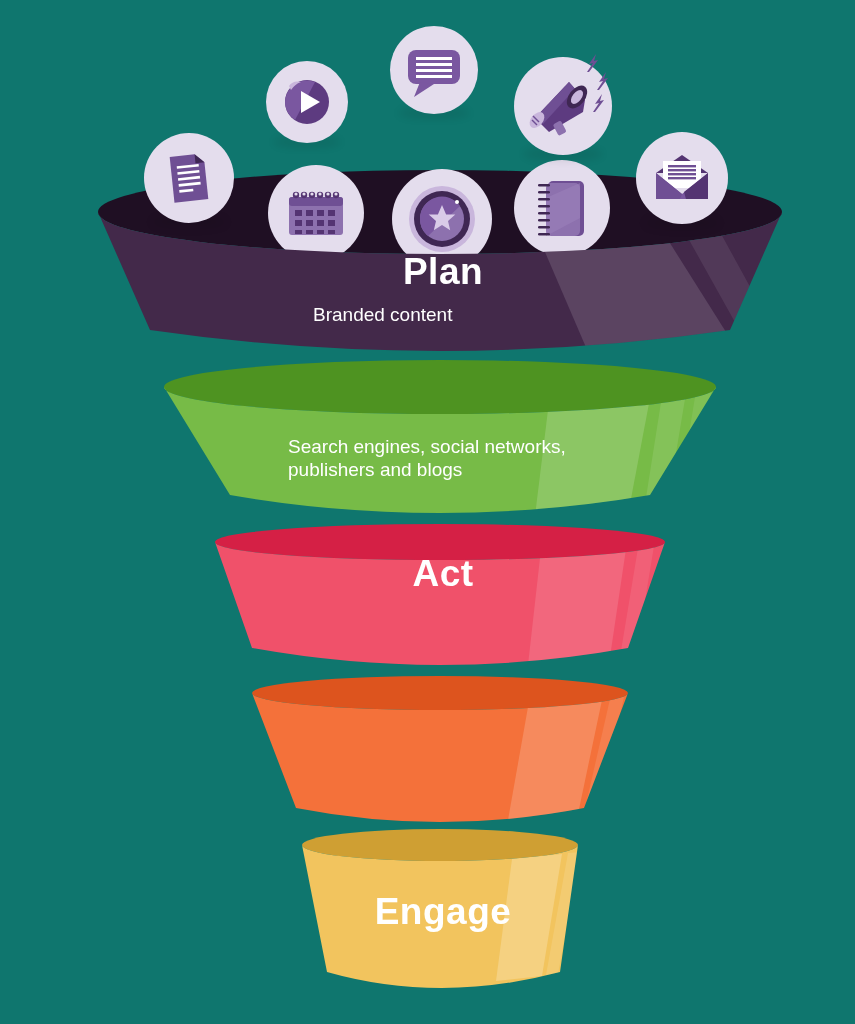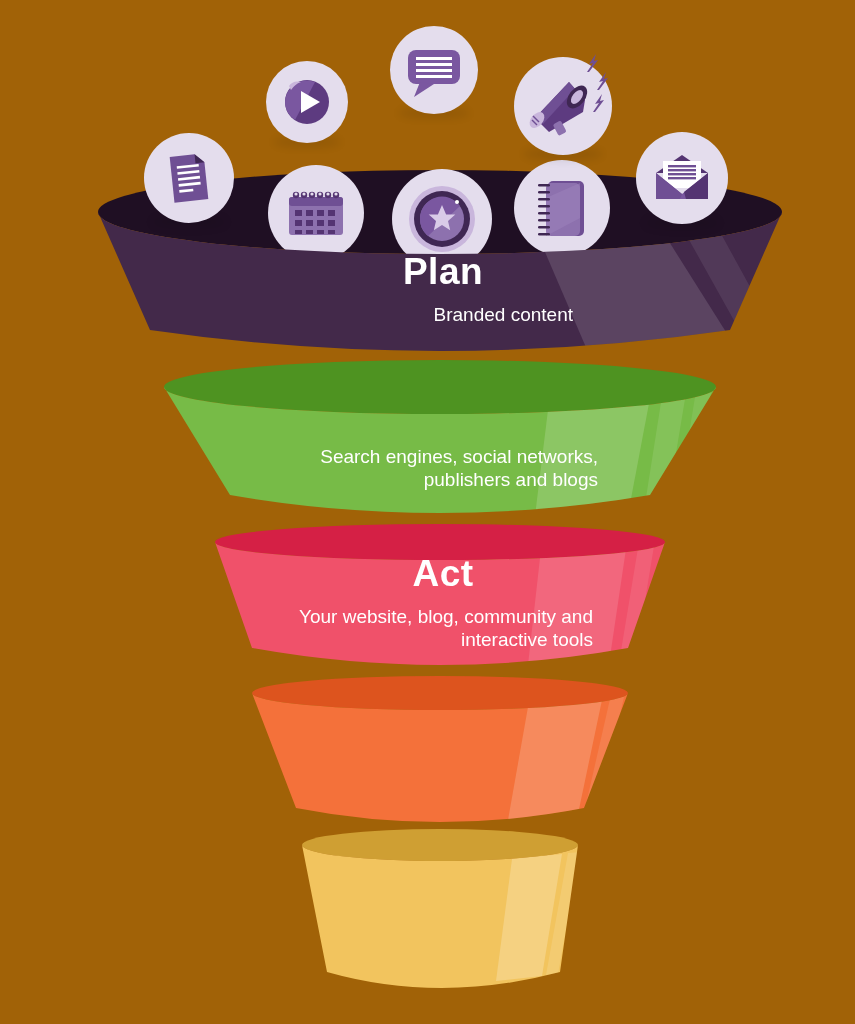--- a/index.html
+++ b/index.html
@@ -1,29 +1,29 @@
 <!DOCTYPE html>
 <html><head>
 <meta charset="utf-8">
 <style>
   html,body{margin:0;padding:0;background:#ffffff;}
   .stage{
-    position:relative;width:855px;height:1024px;background:#a16207;overflow:hidden;
+    position:relative;width:855px;height:1024px;background:#0f766e;overflow:hidden;
     font-family:"Liberation Sans", sans-serif;
   }
   .stage svg{position:absolute;left:0;top:0;}
   .seg-title{
     position:absolute;left:443px;transform:translateX(-50%);
     color:#ffffff;font-weight:700;font-size:37px;line-height:1;
     text-align:center;white-space:nowrap;letter-spacing:0.5px;
   }
   .seg-desc{
     position:absolute;left:443px;transform:translateX(-50%);
     color:#ffffff;font-weight:400;font-size:19px;line-height:1.22;
-    text-align:right;
+    text-align:left;
   }
 </style>
 </head>
 <body>
 
 <div class="stage">
 
 <svg width="855" height="1024" viewBox="0 0 855 1024">
   <defs>
     <clipPath id="clip-plan">
@@ -239,20 +239,20 @@
       <path d="M -26 -5 L 0 16 L 26 -5 L 26 21 L -26 21 Z" fill="#7a57a0"></path>
       <path d="M -26 -5 L 0 16 L -2 21 L -26 21 Z" fill="#6f4f94"></path>
       <path d="M 26 -5 L 2 14 L 4 21 L 26 21 Z" fill="#543472"></path>
     </g>
   </g>
 </svg>
 
   <div class="seg-title" style="top:253px">Plan</div>
   <div class="seg-desc" style="top:303px;width:260px">Branded content</div>
 
-  <div class="seg-desc" style="top:445px;width:310px">Search engines, social networks, publishers and blogs</div>
+  <div class="seg-desc" style="top:435px;width:310px">Search engines, social networks, publishers and blogs</div>
 
   <div class="seg-title" style="top:555px">Act</div>
-  <div class="seg-desc" style="top:605px;width:300px">Your website, blog, community and interactive tools</div>
-
-
+
+
+  <div class="seg-title" style="top:893px">Engage</div>
 
 </div>
 
 </body></html>

